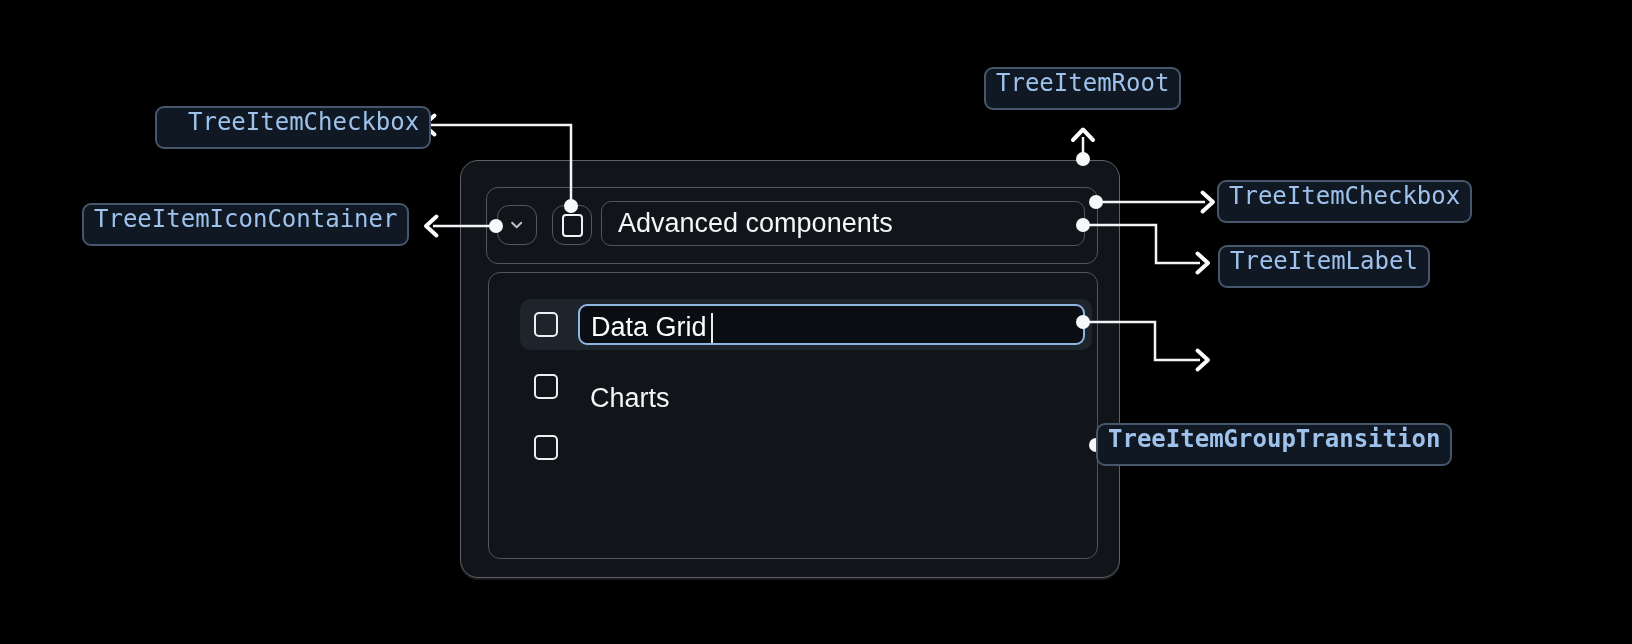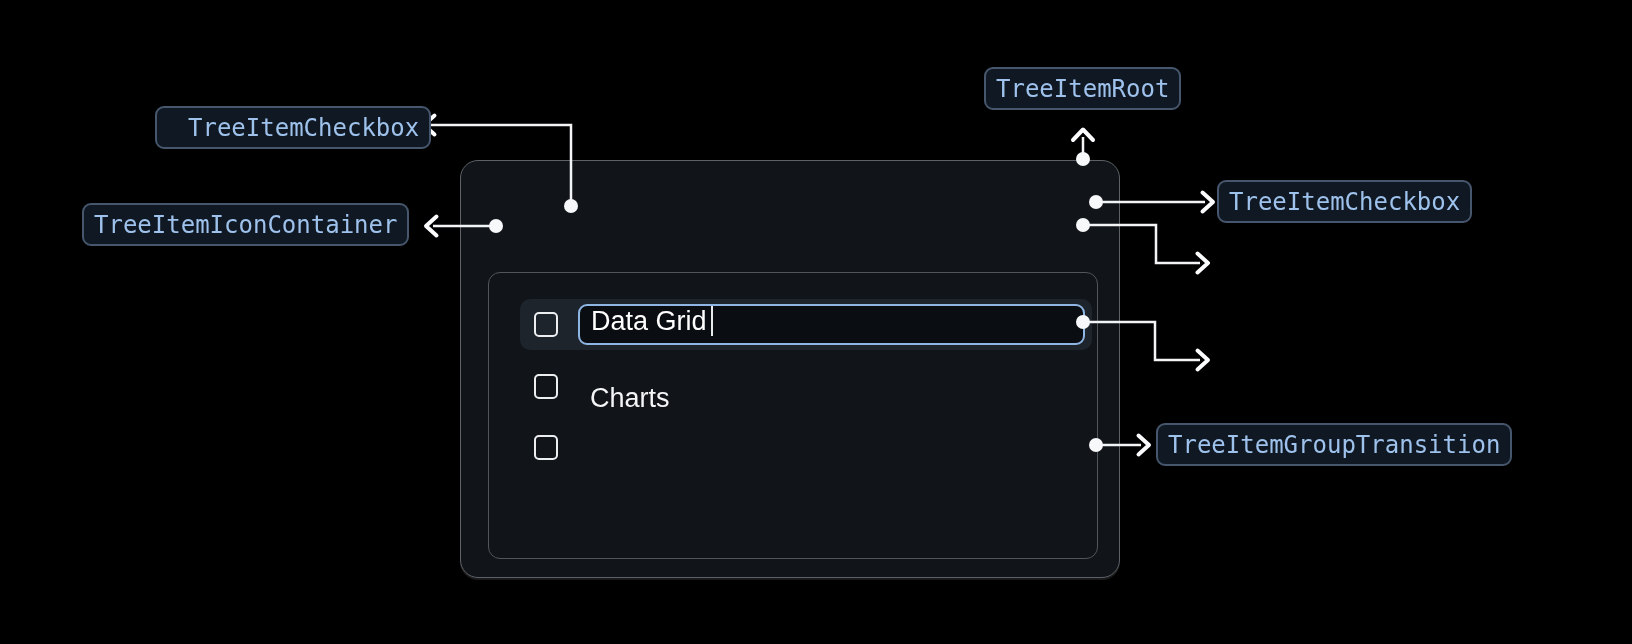--- a/index.html
+++ b/index.html
@@ -3,21 +3,21 @@
 <meta charset="utf-8">
 <style>
   html,body{margin:0;padding:0;background:#000;}
   .canvas{
     position:relative;width:1632px;height:644px;background:#000;overflow:hidden;
     font-family:"Liberation Sans",sans-serif;
   }
   
   .badge{
     position:absolute;height:43px;box-sizing:border-box;
-    display:flex;align-items:center;padding:0 10px;
+    display:flex;align-items:flex-start;padding:0 10px;
     background:#101923;border:2px solid #46566c;border-radius:9px;
     color:#9ec2ec;font-family:"DejaVu Sans Mono",monospace;font-size:24px;
     white-space:nowrap;
   }
   
   .tree-root{
     position:absolute;left:460px;top:160px;width:660px;height:418px;box-sizing:border-box;
     background:#111419;border:1.5px solid #5c6268;border-radius:18px;
     box-shadow:0 2px 0 rgba(255,255,255,.10);
   }
@@ -51,37 +51,50 @@
   }
   .row.editing{background:#1d242c;}
   .row-cbx{
     width:24px;height:25px;box-sizing:border-box;flex:none;margin-left:14px;
     border:2.5px solid #eceef0;border-radius:5px;background:transparent;cursor:pointer;
   }
   .row-label{margin-left:32px;color:#f4f5f6;font-size:27px;white-space:nowrap;margin-top:24px;}
   .edit-input{
     margin-left:20px;width:507px;height:41px;box-sizing:border-box;
     background:#0a0e12;border:2px solid #8fb5e3;border-radius:9px;
-    display:flex;align-items:flex-start;padding-left:11px;
+    display:flex;align-items:flex-end;padding-left:11px;
     color:#ffffff;font-size:27px;cursor:text;
   }
   .caret{width:2px;height:30px;background:#e8eaec;margin-left:4px;}
   
   svg.annotations{position:absolute;left:0;top:0;pointer-events:none;}
   .conn{stroke:#f2f4f6;stroke-width:2.5;fill:none;}
   .head{stroke:#fbfcfd;stroke-width:4;fill:none;stroke-linecap:round;stroke-linejoin:round;}
   .dot{fill:#f6f8fa;}
 </style>
 </head>
 <body>
 
 <div class="canvas">
 
   <div class="tree-root">
 
+    <div class="tree-content">
+      <button class="icon-btn btn-chevron">
+        <svg width="40" height="40" viewBox="0 0 40 40">
+          <polyline points="12.5,16.5 19.5,23.5 26.5,16.5" fill="none" stroke="#bdc1c5" stroke-width="3" stroke-linecap="round" stroke-linejoin="round"></polyline>
+        </svg>
+      </button>
+      <button class="icon-btn btn-checkbox">
+        <span class="checkbox-box"></span>
+      </button>
+      <div class="label-box">
+        <span>Advanced components</span>
+      </div>
+    </div>
 
     <div class="tree-group">
 
       <div class="row editing" style="top:26px;">
         <span class="row-cbx"></span>
         <div class="edit-input">
           <span>Data Grid</span>
           <span class="caret"></span>
         </div>
       </div>
@@ -142,17 +155,20 @@
   </div>
   <div class="badge" style="left:82px;top:203px;">
     <span>TreeItemIconContainer</span>
   </div>
   <div class="badge" style="left:984px;top:67px;">
     <span>TreeItemRoot</span>
   </div>
   <div class="badge" style="left:1217px;top:180px;">
     <span>TreeItemCheckbox</span>
   </div>
-  <div class="badge" style="left:1156px;top:423px;">
+  <div class="badge" style="left:1218px;top:245px;">
+    <span>TreeItemLabel</span>
+  </div>
+  <div class="badge" style="left:1096px;top:423px;font-weight:bold;">
     <span>TreeItemGroupTransition</span>
   </div>
 
 </div>
 
 </body></html>

